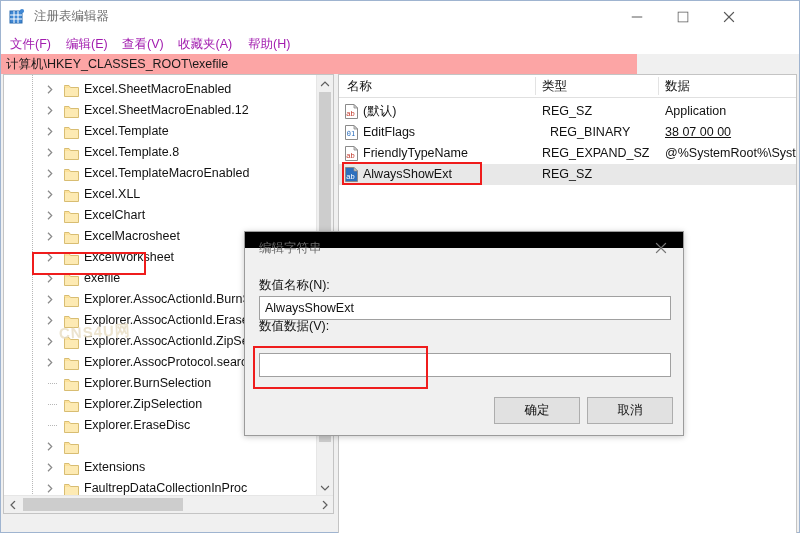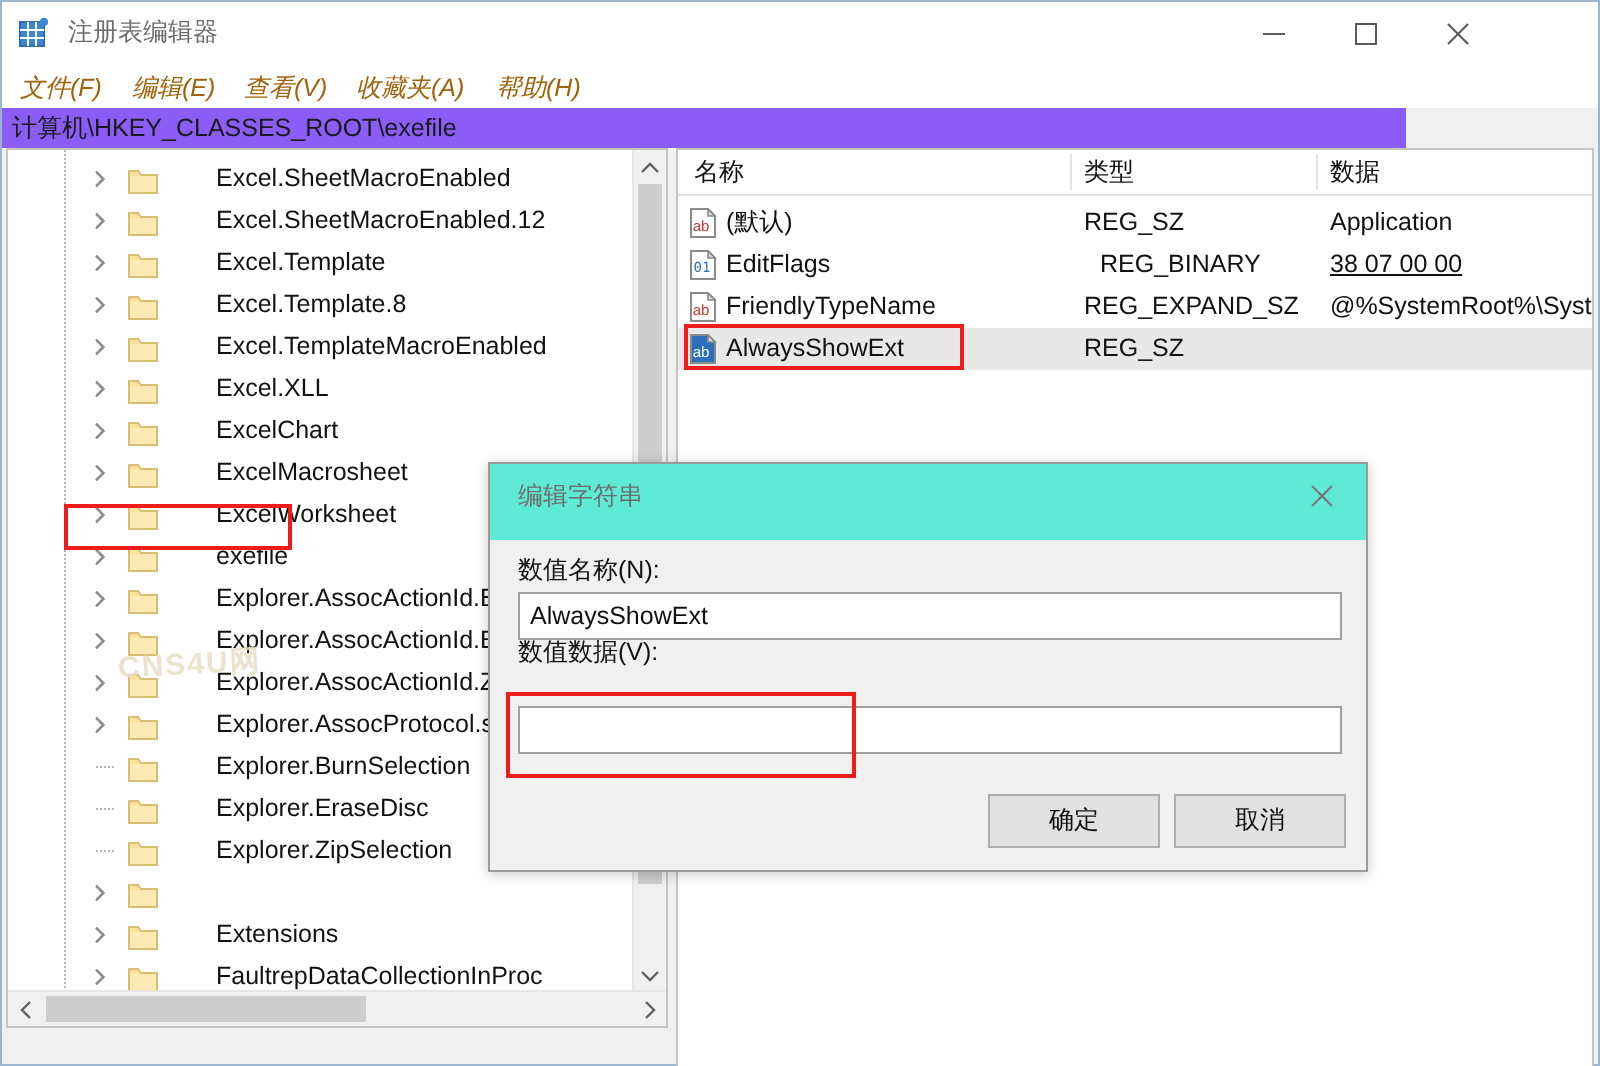--- a/index.html
+++ b/index.html
@@ -16,39 +16,39 @@
   
   .titlebar{position:absolute;left:0;top:0;width:798px;height:31px;background:#ffffff;}
   .titlebar .app-icon{position:absolute;left:8px;top:7px;width:17px;height:17px;}
   .titlebar .title-text{position:absolute;left:33px;top:7px;font-size:12.5px;color:#6d6d6d;}
   .winbtn{position:absolute;top:0;width:46px;height:31px;cursor:default;}
   .winbtn svg{position:absolute;left:50%;top:50%;transform:translate(-50%,-50%);}
   .btn-min{right:139px;} .btn-max{right:93px;} .btn-close{right:47px;}
 
   
   .menubar{position:absolute;left:0;top:31px;width:798px;height:22px;background:#ffffff;}
-  .menu-item{position:absolute;top:3px;font-size:12.5px;color:#a16207;padding:1px 3px;white-space:nowrap;font-style:italic;}
-
-  
-  .addressbar{position:absolute;left:0;top:53px;width:702px;height:20px;background:#8b5cf6;text-align:right;}
+  .menu-item{position:absolute;top:3px;font-size:12.5px;color:#a21caf;padding:1px 3px;white-space:nowrap;}
+
+  
+  .addressbar{position:absolute;left:0;top:53px;width:636px;height:20px;background:#fca5a5;text-align:right;}
   .addressbar .path{position:absolute;left:5px;top:2px;font-size:12.5px;color:#1a1a1a;white-space:nowrap;}
 
   
   .tree-pane{position:absolute;left:2px;top:73px;width:331px;height:440px;
       background:#fff;border:1px solid #c4c4c4;box-sizing:border-box;overflow:hidden;}
   .list-pane{position:absolute;left:337px;top:73px;width:459px;height:516px;
       background:#fff;border:1px solid #c4c4c4;box-sizing:border-box;overflow:hidden;}
 
   
   .tree-inner{position:absolute;left:0;top:4px;width:100%;}
   .tree-row{position:relative;height:21px;line-height:21px;white-space:nowrap;}
   .tree-row .chev{position:absolute;left:42px;top:0;width:12px;height:21px;}
   .tree-row .chev svg{position:absolute;left:1px;top:6px;}
   .tree-row .folder{position:absolute;left:60px;top:4px;width:15px;height:13px;}
-  .tree-row .lbl{position:absolute;left:80px;top:0;font-size:12.5px;color:#111;margin-left:24px;}
+  .tree-row .lbl{position:absolute;left:80px;top:0;font-size:12.5px;color:#111;}
   .tree-row.sel .lbl{color:#111;}
   .guide{position:absolute;top:0;width:1px;height:100%;
      background-image:repeating-linear-gradient(to bottom,#b7b7b7 0,#b7b7b7 1px,transparent 1px,transparent 2px);}
   .leaf-stub{position:absolute;left:44px;top:10px;width:10px;height:1px;
      background-image:repeating-linear-gradient(to right,#b7b7b7 0,#b7b7b7 1px,transparent 1px,transparent 2px);}
 
   
   .lv-header{position:absolute;left:0;top:0;width:100%;height:22px;background:#fff;
       border-bottom:1px solid #e0e0e0;}
   .lv-header .col{position:absolute;top:3px;font-size:12.5px;color:#111;}
@@ -77,21 +77,21 @@
   .redbox{position:absolute;border:2px solid #ef1c1c;box-sizing:border-box;pointer-events:none;}
 
   
   .watermark{position:absolute;left:55px;top:248px;font-size:15px;color:#e9dfc6;
       font-weight:bold;letter-spacing:1px;transform:rotate(-3deg);opacity:.85;}
 
   
   .dialog{position:absolute;left:243px;top:230px;width:440px;height:205px;
       background:#f0f0f0;border:1px solid #9b9b9b;box-sizing:border-box;
       box-shadow:0 1px 6px rgba(0,0,0,.22);}
-  .dlg-title{position:absolute;left:0;top:0;width:100%;height:38px;background:#5eead4;}
+  .dlg-title{position:absolute;left:0;top:0;width:100%;height:16px;background:#000000;}
   .dlg-title .t{position:absolute;left:14px;top:8px;font-size:12.5px;color:#6d6d6d;}
   .dlg-close{position:absolute;right:0;top:0;width:45px;height:31px;}
   .dlg-close svg{position:absolute;left:50%;top:50%;transform:translate(-50%,-50%);}
   .dlg-label{position:absolute;font-size:12.5px;color:#111;}
   .dlg-input{position:absolute;background:#fff;border:1px solid #a0a0a0;box-sizing:border-box;
       font-family:"Liberation Sans","DejaVu Sans",sans-serif;font-size:12.5px;color:#111;
       padding:0 5px;line-height:22px;height:24px;}
   .dlg-btn{position:absolute;width:86px;height:27px;background:#e1e1e1;
       border:1px solid #adadad;box-sizing:border-box;font-size:12.5px;color:#111;
       font-family:"Liberation Sans","DejaVu Sans",sans-serif;
@@ -325,29 +325,29 @@
               <path d="M1 4 L14 4 L14 12 L1 12 Z" fill="#fdeab3"></path>
             </svg></span>
           <span class="lbl">Explorer.BurnSelection</span>
         </div>
         <div class="tree-row" style="top: 0px;">
           <span class="leaf-stub"></span>
           <span class="folder"><svg width="15" height="13" viewBox="0 0 15 13">
               <path d="M0.5 2.5 L0.5 12.5 L14.5 12.5 L14.5 3.5 L6.5 3.5 L5 1.5 L0.5 1.5 Z" fill="#fde29b" stroke="#d8bd72" stroke-width="1"></path>
               <path d="M1 4 L14 4 L14 12 L1 12 Z" fill="#fdeab3"></path>
             </svg></span>
+          <span class="lbl">Explorer.ZipSelection</span>
+        </div>
+        <div class="tree-row" style="top: 0px;">
+          <span class="leaf-stub"></span>
+          <span class="folder"><svg width="15" height="13" viewBox="0 0 15 13">
+              <path d="M0.5 2.5 L0.5 12.5 L14.5 12.5 L14.5 3.5 L6.5 3.5 L5 1.5 L0.5 1.5 Z" fill="#fde29b" stroke="#d8bd72" stroke-width="1"></path>
+              <path d="M1 4 L14 4 L14 12 L1 12 Z" fill="#fdeab3"></path>
+            </svg></span>
           <span class="lbl">Explorer.EraseDisc</span>
-        </div>
-        <div class="tree-row" style="top: 0px;">
-          <span class="leaf-stub"></span>
-          <span class="folder"><svg width="15" height="13" viewBox="0 0 15 13">
-              <path d="M0.5 2.5 L0.5 12.5 L14.5 12.5 L14.5 3.5 L6.5 3.5 L5 1.5 L0.5 1.5 Z" fill="#fde29b" stroke="#d8bd72" stroke-width="1"></path>
-              <path d="M1 4 L14 4 L14 12 L1 12 Z" fill="#fdeab3"></path>
-            </svg></span>
-          <span class="lbl">Explorer.ZipSelection</span>
         </div>
         <div class="tree-row" style="top: 0px;">
           <span class="chev">
             <svg width="6" height="9" viewBox="0 0 6 9">
               <path d="M1 0.8 L4.7 4.5 L1 8.2" fill="none" stroke="#8a8a8a" stroke-width="1.25"></path>
             </svg>
           </span>
           <span class="folder"><svg width="15" height="13" viewBox="0 0 15 13">
               <path d="M0.5 2.5 L0.5 12.5 L14.5 12.5 L14.5 3.5 L6.5 3.5 L5 1.5 L0.5 1.5 Z" fill="#fde29b" stroke="#d8bd72" stroke-width="1"></path>
               <path d="M1 4 L14 4 L14 12 L1 12 Z" fill="#fdeab3"></path>

